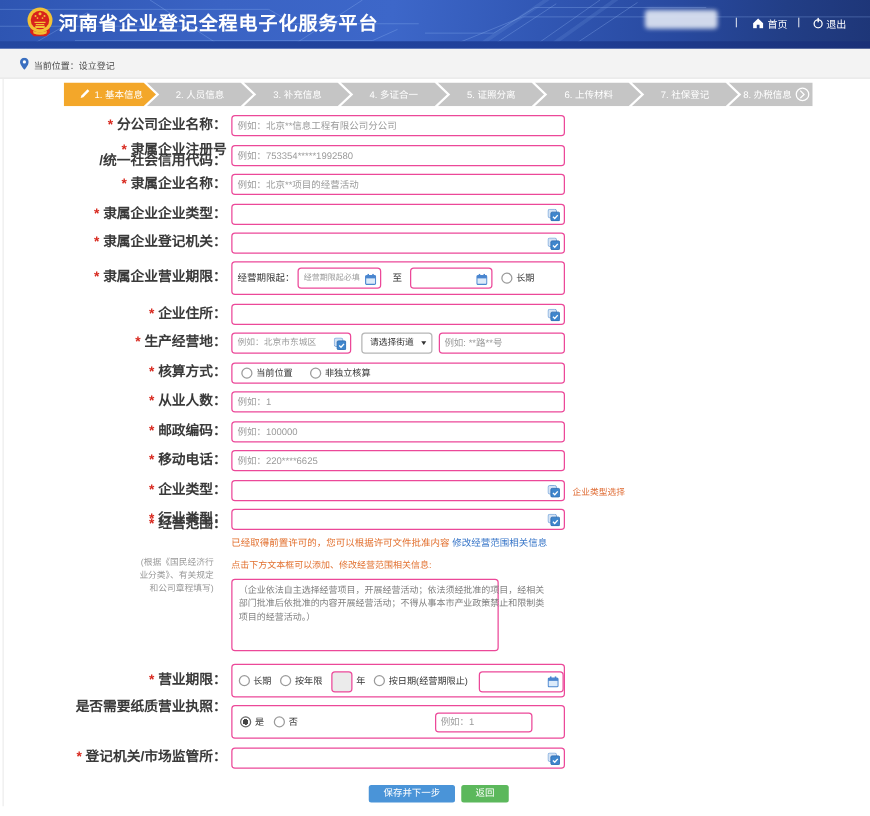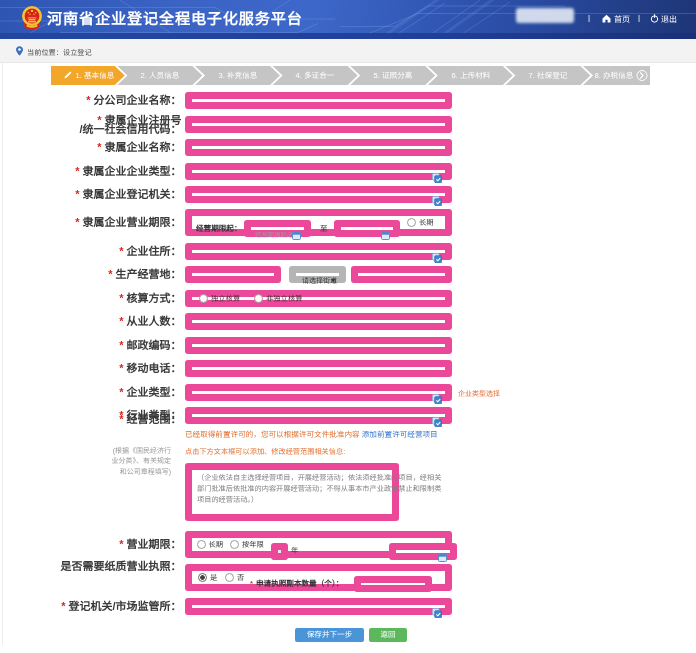--- a/index.html
+++ b/index.html
@@ -14,21 +14,21 @@
 .hright{position:absolute;top:13px;color:#fff;font-size:8px}
 #blurbox{position:absolute;left:516px;top:8px;width:58px;height:15px;border-radius:3px;background:rgba(222,229,242,.92);filter:blur(1.5px)}
 
 #crumb{position:absolute;left:0;top:39px;width:696px;height:24px;background:#f3f3f3;border-bottom:1px solid #e7e7e7}
 #crumbtext{position:absolute;left:27px;top:47px;font-size:7.2px;color:#4a4a4a}
 
 .sideb{position:absolute;top:63px;height:582px;width:1px;background:#ededed}
 
 .lab{position:absolute;left:0;width:181.5px;text-align:right;font-weight:bold;color:#3a3a3a;font-size:11px;white-space:nowrap}
 .st{color:#d8271d;margin-right:3px;font-weight:bold}
-.ibox{position:absolute;border:7px solid #ec4899;border-radius:3px;background:#fff}
+.ibox{position:absolute;border:1px solid #ec4899;border-radius:3px;background:#fff}
 .ph{color:#9b9b9b;font-size:7.6px;padding-left:4px;white-space:nowrap;overflow:hidden}
 .radio{display:inline-block;width:9px;height:9px;border:1px solid #9a9a9a;border-radius:50%;background:#fff;flex:0 0 auto}
 .radio.sel{border-color:#666;background:radial-gradient(circle,#444 0 2.2px,#fff 2.3px)}
 .rlab{font-size:7.3px;color:#333;white-space:nowrap}
 .rg{position:absolute;top:0;height:100%;display:flex;align-items:center;gap:3px}
 .cicon{position:absolute;top:3px;right:3px}
 </style>
 </head>
 <body>
 
@@ -117,21 +117,21 @@
 
 <div id="form">
 
 <div class="lab" style="top:92px;line-height:17px"><span class="st">*</span>分公司企业名称：</div>
 <div class="ibox ph" style="left:185px;top:92px;width:267px;height:17px;line-height:15px">例如：北京**信息工程有限公司分公司</div>
 
 <div class="lab" style="top:115.5px;line-height:8.6px;padding-top:0.5px"><span class="st">*</span>隶属企业注册号<br>/统一社会信用代码：</div>
 <div class="ibox ph" style="left:185px;top:115.5px;width:267px;height:17px;line-height:15px">例如：753354*****1992580</div>
 
 <div class="lab" style="top:139px;line-height:17px"><span class="st">*</span>隶属企业名称：</div>
-<div class="ibox ph" style="left:185px;top:139px;width:267px;height:17px;line-height:15px">例如：北京**隶属企业企业类型</div>
+<div class="ibox ph" style="left:185px;top:139px;width:267px;height:17px;line-height:15px">例如：北京**项目的经营活动</div>
 
 <div class="lab" style="top:162.5px;line-height:17px"><span class="st">*</span>隶属企业企业类型：</div>
 <div class="ibox" style="left:185px;top:162.5px;width:267px;height:17px">
  <svg class="cicon" width="10" height="10" viewBox="0 0 10 10">
         <rect x="0.4" y="0.4" width="6.8" height="6.8" rx="1.4" fill="#d5e4f5" stroke="#85aede" stroke-width="0.8"></rect>
         <rect x="2.7" y="2.7" width="7" height="7" rx="1" fill="#3f86cd" stroke="#2f6cb0" stroke-width="0.7"></rect>
         <path d="M4.4 6.4 l1.4 1.4 2.4-2.7" stroke="#fff" stroke-width="1.1" fill="none"></path>
       </svg>
 </div>
 
@@ -139,21 +139,21 @@
 <div class="ibox" style="left:185px;top:186px;width:267px;height:17px">
  <svg class="cicon" width="10" height="10" viewBox="0 0 10 10">
         <rect x="0.4" y="0.4" width="6.8" height="6.8" rx="1.4" fill="#d5e4f5" stroke="#85aede" stroke-width="0.8"></rect>
         <rect x="2.7" y="2.7" width="7" height="7" rx="1" fill="#3f86cd" stroke="#2f6cb0" stroke-width="0.7"></rect>
         <path d="M4.4 6.4 l1.4 1.4 2.4-2.7" stroke="#fff" stroke-width="1.1" fill="none"></path>
       </svg>
 </div>
 
 <div class="lab" style="top:208.5px;line-height:27.5px"><span class="st">*</span>隶属企业营业期限：</div>
 <div class="ibox" style="left:185px;top:208.5px;width:267px;height:27.5px">
- <span style="position:absolute;left:4px;top:0;line-height:25.5px;font-size:7.6px;font-weight:bold;color:#333">经营期限起：</span>
+ <span style="position:absolute;left:4px;top:0;line-height:25.5px;font-size:7.6px;font-weight:normal;color:#333">经营期限起：</span>
  <span class="ibox" style="left:52px;top:4.5px;width:67px;height:17px">
    <span class="ph" style="font-size:6.4px;line-height:15px;display:block;padding-left:4px;padding-right:13px">经营期限起必填</span>
    <svg class="cicon" style="top:3.5px" width="9" height="9" viewBox="0 0 9 9">
           <rect x="0.5" y="1.5" width="8" height="7" rx="1" fill="#dcebfa" stroke="#4a86cf" stroke-width="0.9"></rect>
           <rect x="0.5" y="1.5" width="8" height="2.2" fill="#4a86cf"></rect>
           <rect x="2" y="0" width="1.2" height="2.4" fill="#4a86cf"></rect>
           <rect x="5.8" y="0" width="1.2" height="2.4" fill="#4a86cf"></rect>
         </svg>
  </span>
  <span style="position:absolute;left:128px;top:0;line-height:25.5px;font-size:7.6px;color:#333">至</span>
@@ -191,21 +191,21 @@
 <div class="ibox" style="left:289px;top:266px;width:57px;height:17px;border-color:#b5b5b5">
  <span style="font-size:7px;color:#333;line-height:15px;padding-left:6px;display:block">请选择街道</span>
  <span style="position:absolute;right:4px;top:6px;width:0;height:0;border-left:2.5px solid transparent;border-right:2.5px solid transparent;border-top:3.5px solid #333"></span>
 </div>
 <div class="ibox ph" style="left:350.5px;top:266px;width:101.5px;height:17px;line-height:15px">例如: **路**号</div>
 
 <div class="lab" style="top:289.5px;line-height:17px"><span class="st">*</span>核算方式：</div>
 <div class="ibox" style="left:185px;top:289.5px;width:267px;height:17px">
  <span class="rg" style="left:7px">
         <span class="radio"></span>
-        <span class="rlab">独立核算</span>
+        <span class="rlab">当前位置</span>
       </span>
  <span class="rg" style="left:62px">
         <span class="radio"></span>
         <span class="rlab">非独立核算</span>
       </span>
 </div>
 
 <div class="lab" style="top:313px;line-height:17px"><span class="st">*</span>从业人数：</div>
 <div class="ibox ph" style="left:185px;top:313px;width:267px;height:17px;line-height:15px">例如：1</div>
 
@@ -229,59 +229,62 @@
 <div class="ibox" style="left:185px;top:406.5px;width:267px;height:17px">
  <svg class="cicon" width="10" height="10" viewBox="0 0 10 10">
         <rect x="0.4" y="0.4" width="6.8" height="6.8" rx="1.4" fill="#d5e4f5" stroke="#85aede" stroke-width="0.8"></rect>
         <rect x="2.7" y="2.7" width="7" height="7" rx="1" fill="#3f86cd" stroke="#2f6cb0" stroke-width="0.7"></rect>
         <path d="M4.4 6.4 l1.4 1.4 2.4-2.7" stroke="#fff" stroke-width="1.1" fill="none"></path>
       </svg>
 </div>
 
 <div class="lab" style="top:415px;line-height:8px"><span class="st">*</span>经营范围：</div>
 <div style="position:absolute;left:0;top:446px;width:171px;text-align:right;font-size:7px;color:#999;line-height:10.4px">(根据《国民经济行<br>业分类》、有关规定<br>和公司章程填写)</div>
-<div style="position:absolute;left:185px;top:428px;font-size:7.6px;color:#e2702f;white-space:nowrap">已经取得前置许可的，您可以根据许可文件批准内容 <span style="color:#3b78c9">添加前置许可经营项目</span></div>
+<div style="position:absolute;left:185px;top:428px;font-size:7.6px;color:#e2702f;white-space:nowrap">已经取得前置许可的，您可以根据许可文件批准内容 <span style="color:#3b78c9">修改经营范围相关信息</span></div>
 <div style="position:absolute;left:185px;top:446px;font-size:7.2px;color:#e2702f;white-space:nowrap">点击下方文本框可以添加、修改经营范围相关信息:</div>
 <div class="ibox" style="left:185px;top:462.5px;width:214px;height:58.5px">
  <div style="padding:3.5px 5px;font-size:7.2px;color:#808080;line-height:10.8px;white-space:nowrap">（企业依法自主选择经营项目，开展经营活动；依法须经批准的项目，经相关<br>部门批准后依批准的内容开展经营活动；不得从事本市产业政策禁止和限制类<br>项目的经营活动。）</div>
 </div>
 
 <div class="lab" style="top:530.5px;line-height:27.5px"><span class="st">*</span>营业期限：</div>
 <div class="ibox" style="left:185px;top:530.5px;width:267px;height:27.5px">
  <span class="rg" style="left:4.5px">
         <span class="radio"></span>
         <span class="rlab">长期</span>
       </span>
  <span class="rg" style="left:38px">
         <span class="radio"></span>
         <span class="rlab">按年限</span>
       </span>
  <span class="ibox" style="left:79px;top:5px;width:17px;height:17px;background:#ebebeb"></span>
  <span class="rlab" style="position:absolute;left:99px;top:0;line-height:25.5px">年</span>
+ <span class="rg" style="left:113px">
+        <span class="radio"></span>
+        <span class="rlab">按日期(经营期限止)</span>
+      </span>
  <span class="ibox" style="left:196.5px;top:5px;width:68px;height:17px">
    <svg class="cicon" style="top:3.5px" width="9" height="9" viewBox="0 0 9 9">
           <rect x="0.5" y="1.5" width="8" height="7" rx="1" fill="#dcebfa" stroke="#4a86cf" stroke-width="0.9"></rect>
           <rect x="0.5" y="1.5" width="8" height="2.2" fill="#4a86cf"></rect>
           <rect x="2" y="0" width="1.2" height="2.4" fill="#4a86cf"></rect>
           <rect x="5.8" y="0" width="1.2" height="2.4" fill="#4a86cf"></rect>
         </svg>
  </span>
 </div>
 
 <div class="lab" style="top:553px;line-height:27.5px">是否需要纸质营业执照：</div>
 <div class="ibox" style="left:185px;top:563.5px;width:267px;height:27.5px">
  <span class="rg" style="left:6px">
         <span class="radio sel"></span>
         <span class="rlab">是</span>
       </span>
  <span class="rg" style="left:33px">
         <span class="radio"></span>
         <span class="rlab">否</span>
       </span>
- <span style="position:absolute;left:58px;top:0;line-height:25.5px;font-size:7.6px;font-weight:bold;color:#333"><span class="st">*</span>申请执照副本数量（个）：</span>
  <span class="ibox ph" style="left:161.5px;top:5px;width:78px;height:16px;line-height:14px">例如：1</span>
 </div>
 
 <div class="lab" style="top:598px;line-height:17px"><span class="st">*</span>登记机关/市场监管所：</div>
 <div class="ibox" style="left:185px;top:598px;width:267px;height:17px">
  <svg class="cicon" width="10" height="10" viewBox="0 0 10 10">
         <rect x="0.4" y="0.4" width="6.8" height="6.8" rx="1.4" fill="#d5e4f5" stroke="#85aede" stroke-width="0.8"></rect>
         <rect x="2.7" y="2.7" width="7" height="7" rx="1" fill="#3f86cd" stroke="#2f6cb0" stroke-width="0.7"></rect>
         <path d="M4.4 6.4 l1.4 1.4 2.4-2.7" stroke="#fff" stroke-width="1.1" fill="none"></path>
       </svg>

